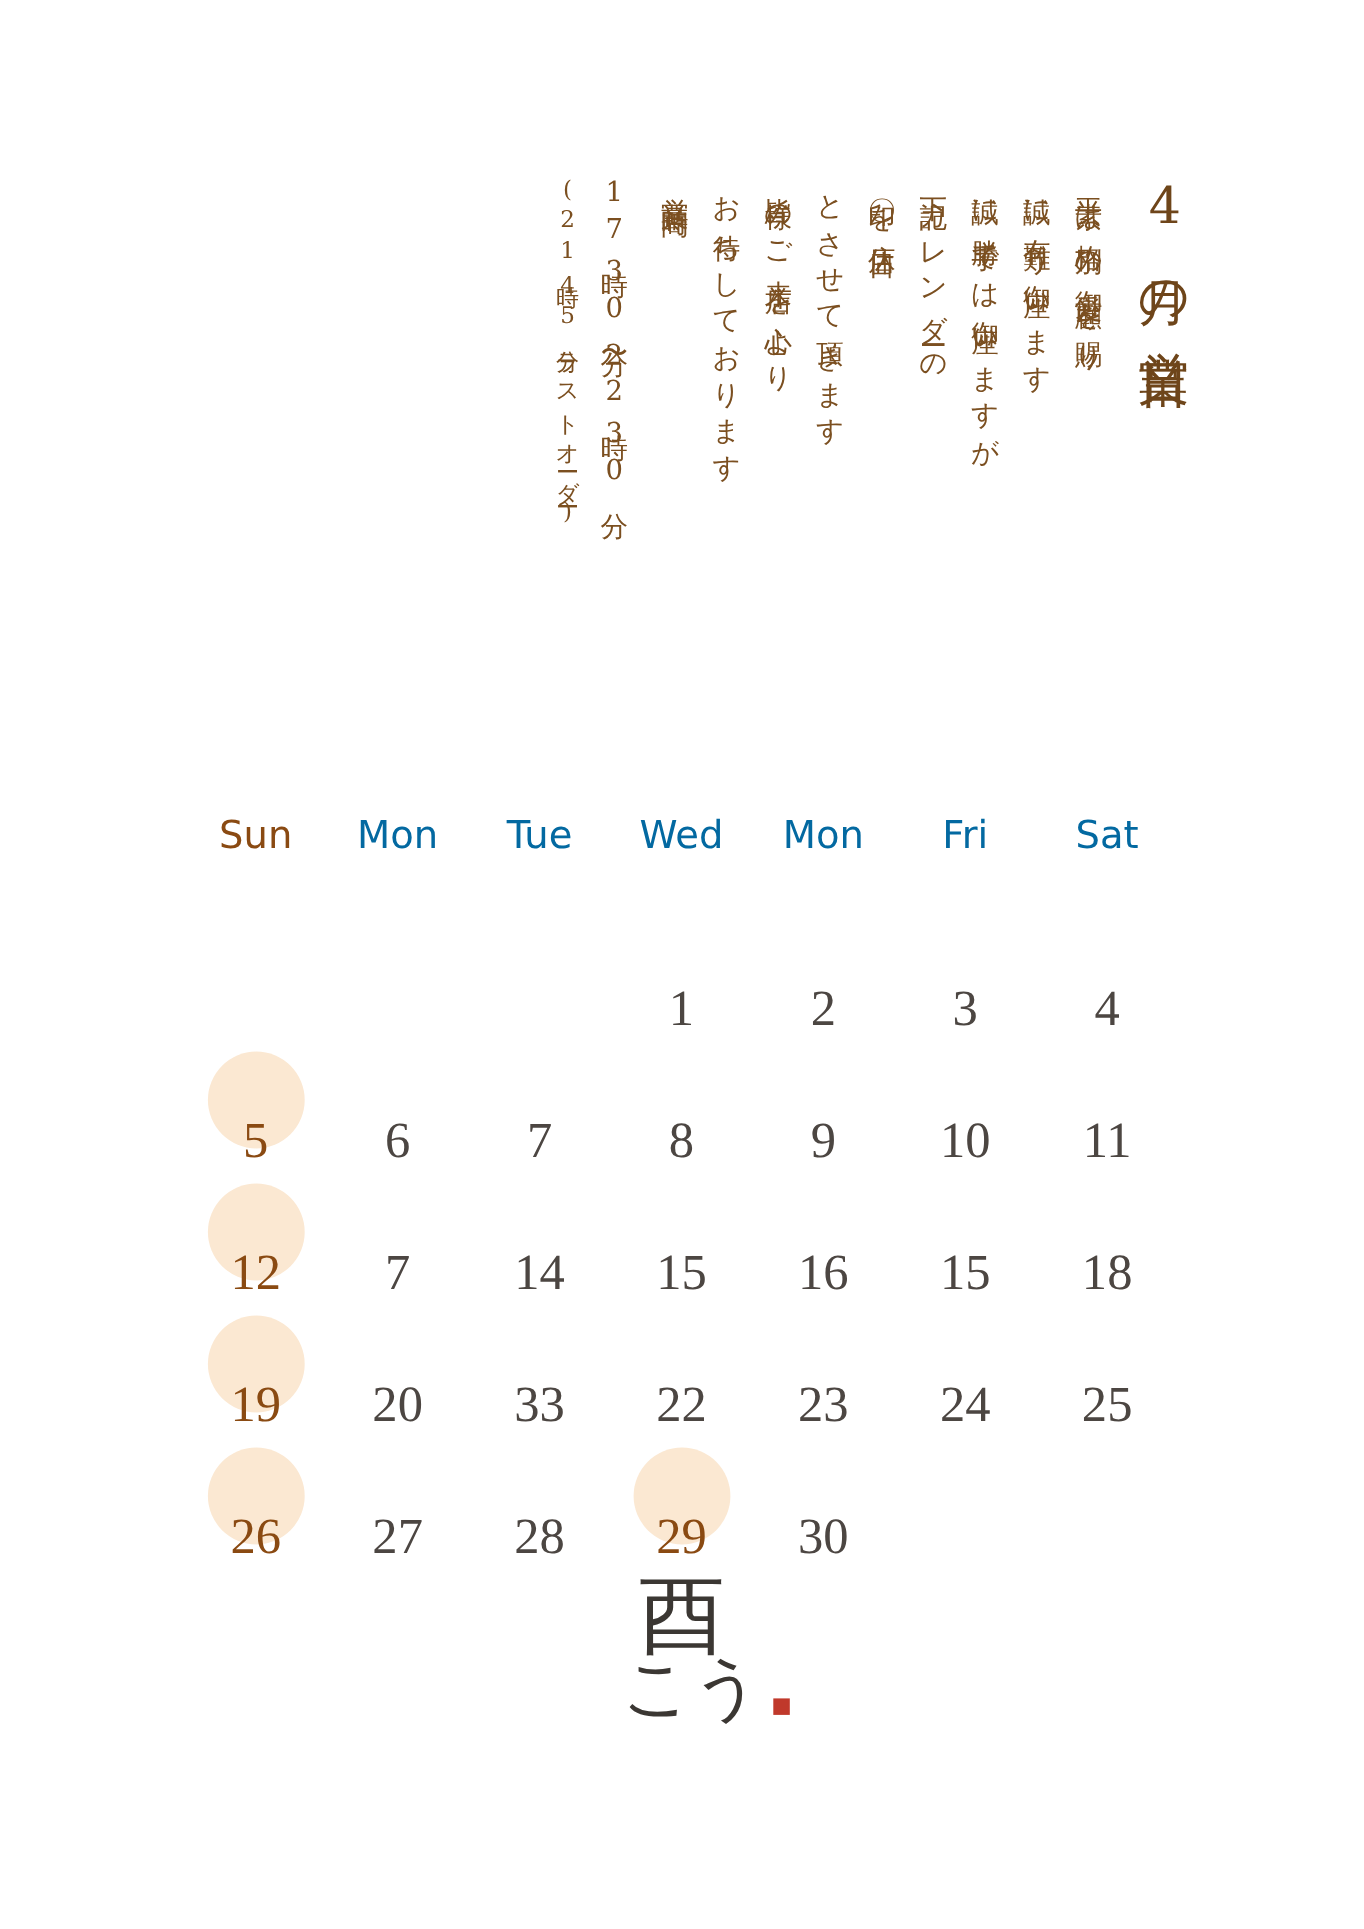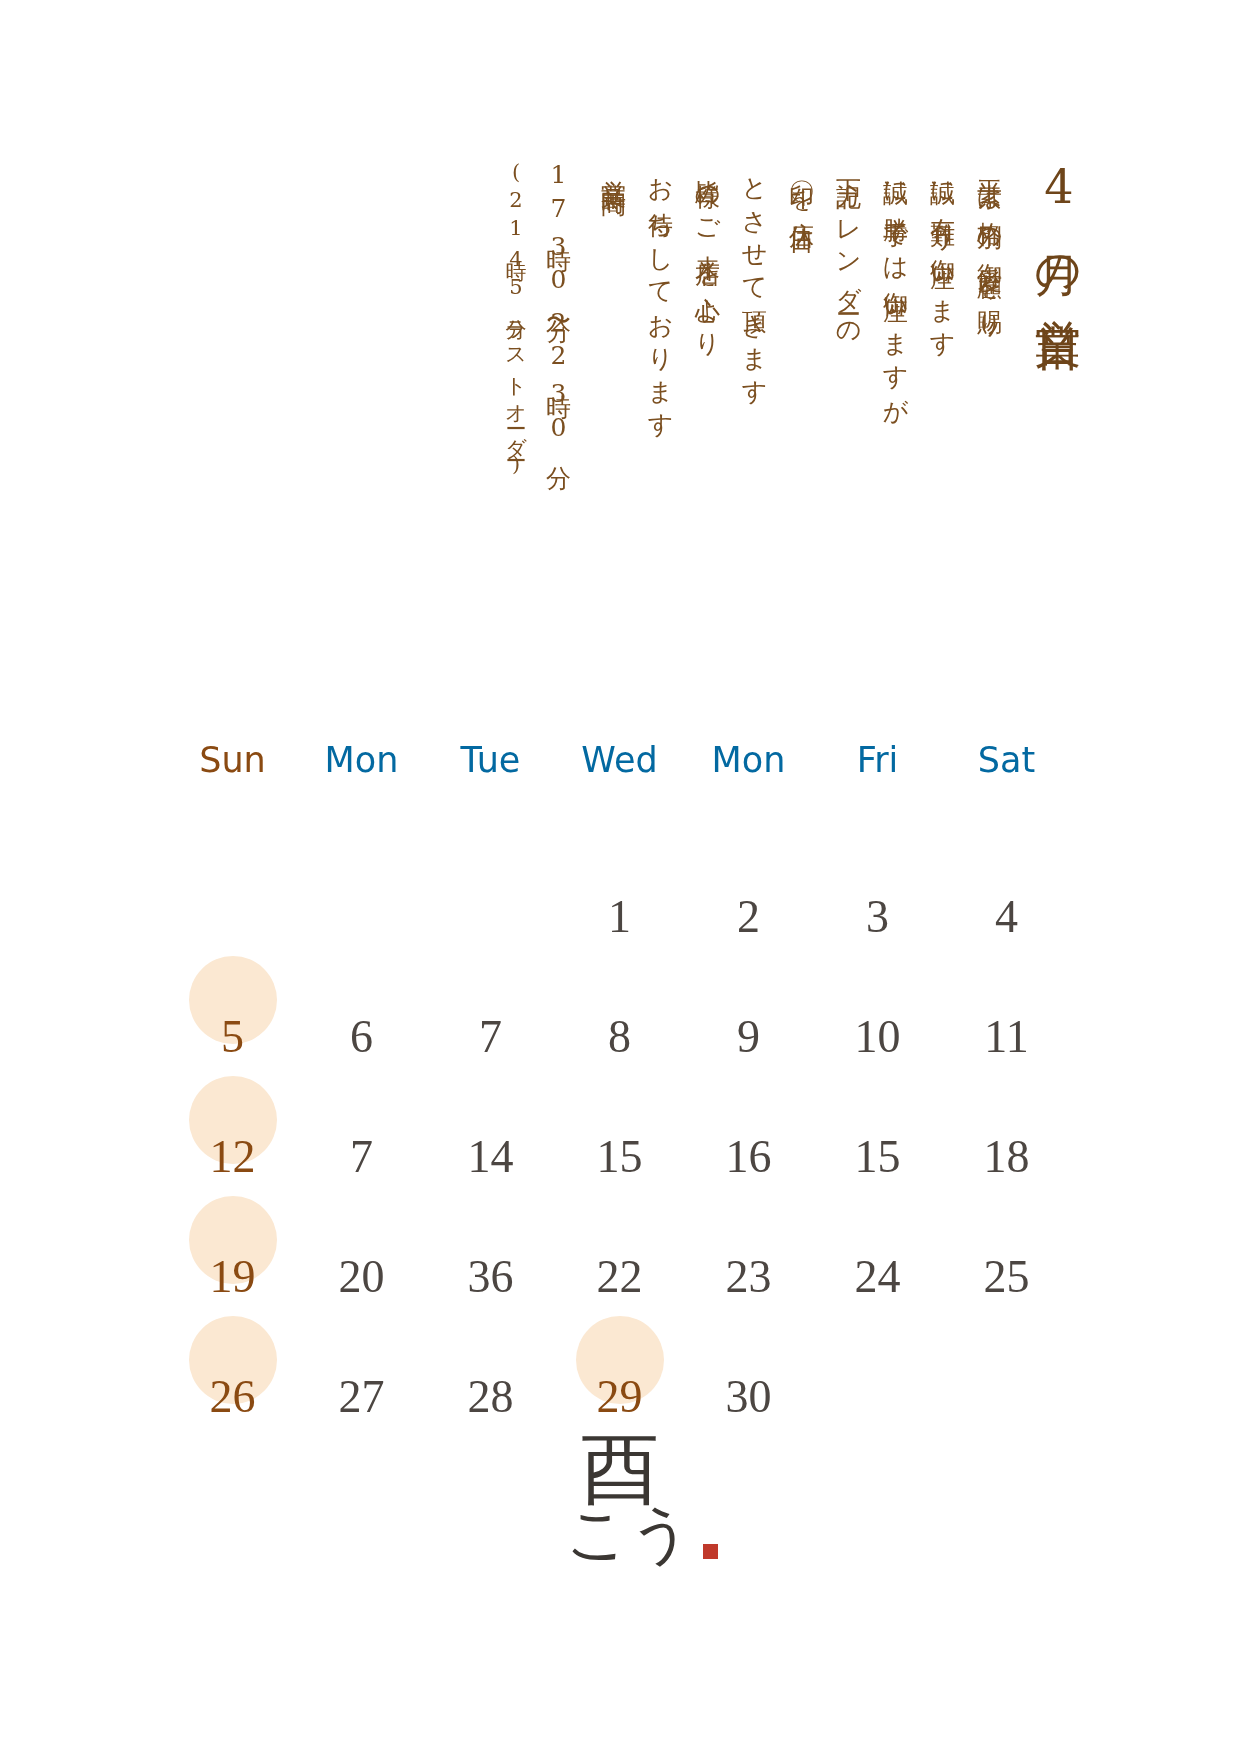--- a/index.html
+++ b/index.html
@@ -277,21 +277,21 @@
         </div>
       </div>
       <div class="cal-row">
         <div class="cal-cell closed">
           <span class="daynum">19</span>
         </div>
         <div class="cal-cell">
           <span class="daynum">20</span>
         </div>
         <div class="cal-cell">
-          <span class="daynum">36</span>
+          <span class="daynum">33</span>
         </div>
         <div class="cal-cell">
           <span class="daynum">22</span>
         </div>
         <div class="cal-cell">
           <span class="daynum">23</span>
         </div>
         <div class="cal-cell">
           <span class="daynum">24</span>
         </div>

